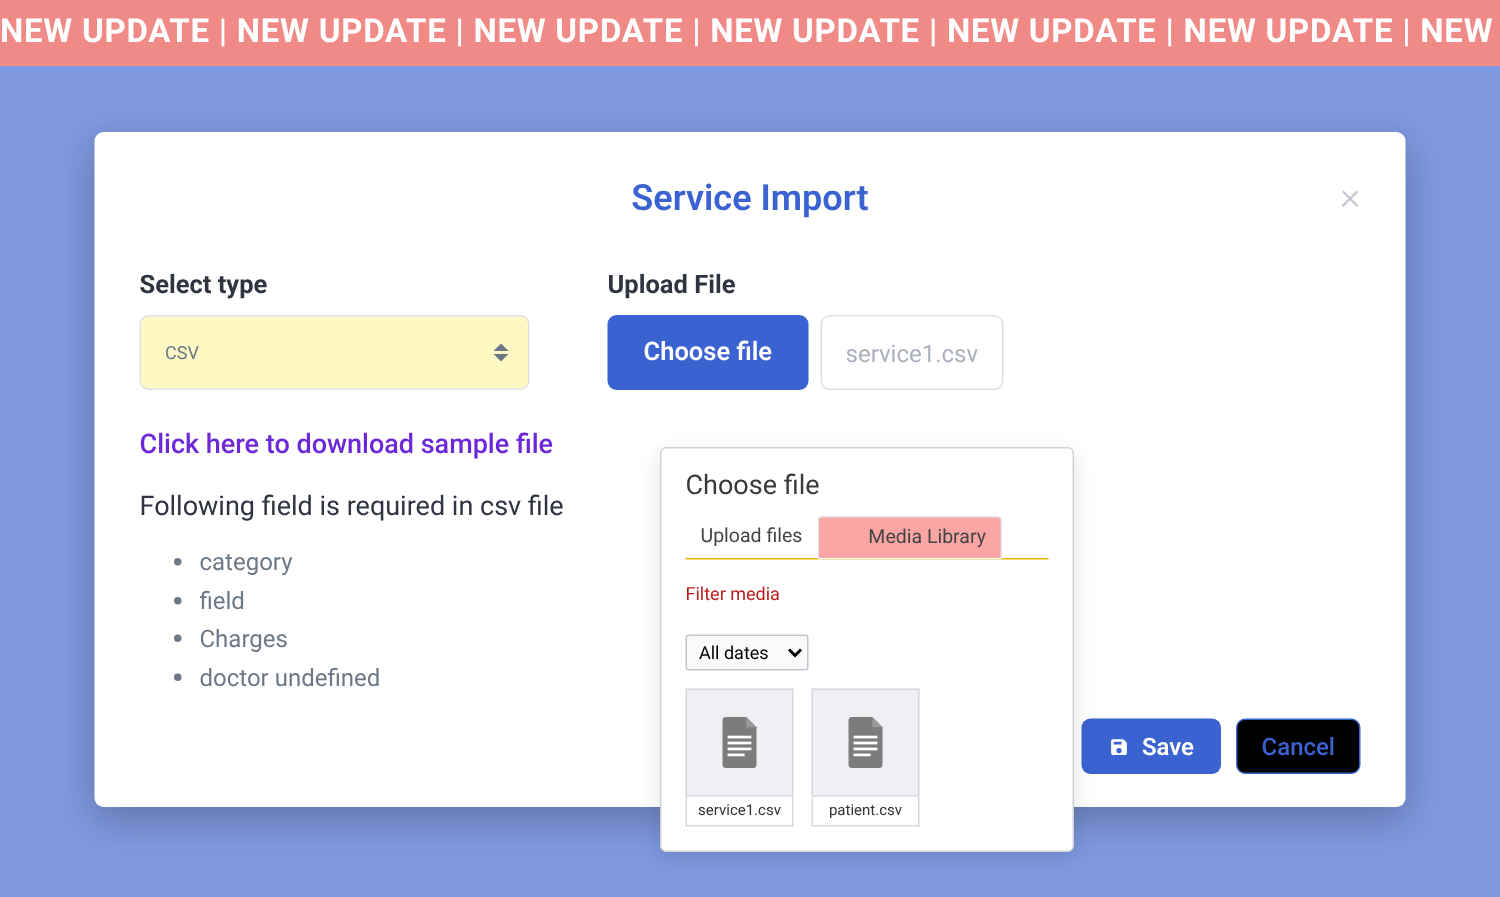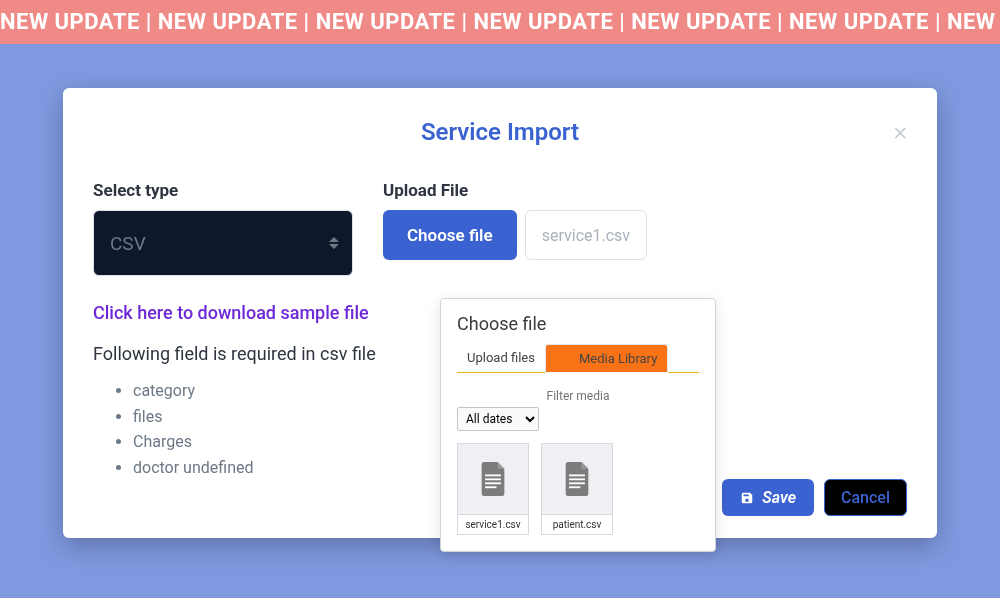--- a/index.html
+++ b/index.html
@@ -67,38 +67,39 @@
     }
     .form-col {
       display: flex;
       flex-direction: column;
     }
     .form-col.type {
       width: 260px;
     }
     .form-col.upload {
       flex: 1;
+      margin-left: 22px;
     }
     .form-label {
       color: #2e3440;
       font-weight: 700;
       font-size: 17px;
       margin-bottom: 10px;
     }
     .select-wrap {
       position: relative;
     }
     .select {
       width: 100%;
-      height: 66px;
+      height: 50px;
       border: 1px solid #dde1e7;
       border-radius: 6px;
-      background: #0f172a;
+      background: #fef9c3;
       padding: 0 16px;
-      font-size: 19px;
+      font-size: 12px;
       color: #6c7886;
       appearance: none;
       cursor: pointer;
     }
     .select-caret {
       position: absolute;
       right: 14px;
       top: 50%;
       transform: translateY(-50%);
       pointer-events: none;
@@ -192,29 +193,28 @@
       font-size: 13px;
       color: #444;
       padding: 6px 10px;
       cursor: pointer;
     }
     .tab.active {
       border: 1px solid #e2e6ec;
       border-bottom: 1px solid #fff;
       margin-bottom: -1px;
       border-radius: 3px 3px 0 0;
-      background: #f97316;
+      background: #fca5a5;
       padding-left: 33px;
     }
     .filter-label {
       font-size: 12px;
-      color: #737373;
-      margin-bottom: 4px;
+      color: #b91c1c;
+      margin-bottom: 20px;
       display: block;
-      text-align: center;
     }
     .filter-select {
       font-size: 12px;
       padding: 3px 4px;
       border: 1px solid #bfc5cd;
       border-radius: 2px;
       background: #fafafa;
       margin-bottom: 12px;
       width: 82px;
     }
@@ -265,21 +265,20 @@
       color: #fff;
       border: none;
       border-radius: 6px;
       padding: 9px 18px;
       font-size: 16px;
       font-weight: 600;
       cursor: pointer;
       display: flex;
       align-items: center;
       gap: 8px;
-      font-style: italic;
     }
     .btn-cancel {
       background: #000000;
       border: 1.5px solid #3b62d1;
       color: #3b62d1;
       border-radius: 6px;
       padding: 8px 16px;
       font-size: 16px;
       font-weight: 500;
       cursor: pointer;
@@ -319,21 +318,21 @@
         <div class="filename-box">service1.csv</div>
       </div>
     </div>
   </div>
 
   <a class="sample-link">Click here to download sample file</a>
 
   <div class="required-heading">Following field is required in csv file</div>
   <ul class="required-list">
     <li>category</li>
-    <li>files</li>
+    <li>field</li>
     <li>Charges</li>
     <li>doctor undefined</li>
   </ul>
 
   <div class="footer-buttons">
     <button class="btn-save">
       <svg class="save-icon-svg" viewBox="0 0 24 24" fill="#fff">
         <path d="M17 3H5a2 2 0 0 0-2 2v14a2 2 0 0 0 2 2h14a2 2 0 0 0 2-2V7l-4-4zM12 19a3 3 0 1 1 0-6 3 3 0 0 1 0 6zm3-10H6V6h9v3z"></path>
       </svg>
       <span>Save</span>

